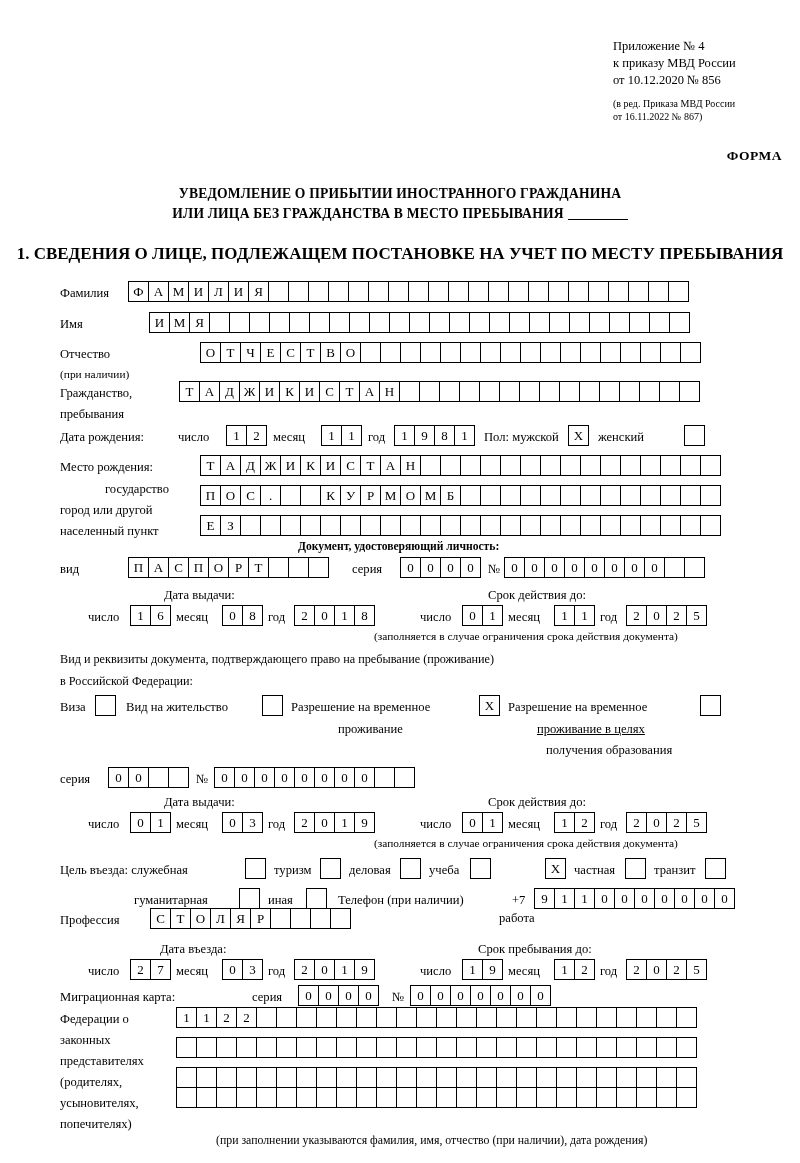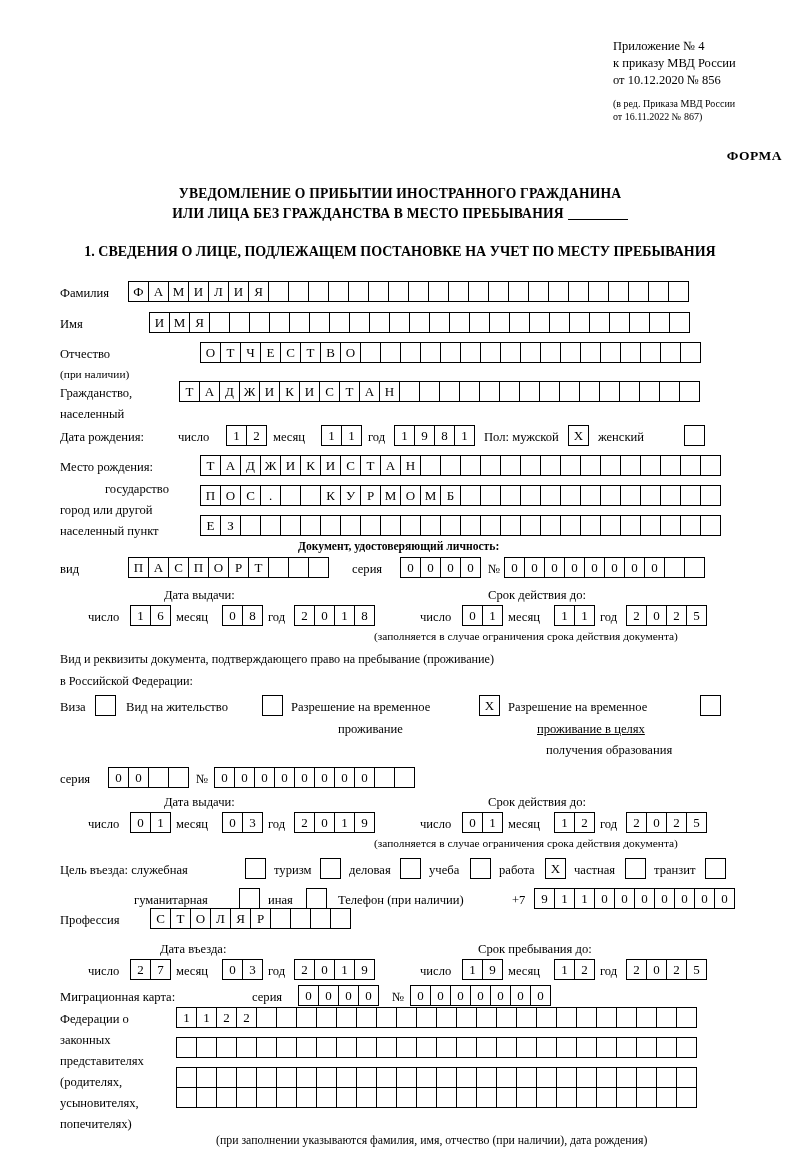--- a/index.html
+++ b/index.html
@@ -23,21 +23,21 @@
     font-weight:bold;font-size:13.5px;letter-spacing:.5px;
   }
 
   .title{
     position:absolute;left:0;top:184px;width:800px;text-align:center;
     font-weight:bold;font-size:13.6px;line-height:1.45;letter-spacing:.2px;
   }
   .title .rule{display:inline-block;width:60px;border-bottom:1px solid #000;vertical-align:-2px;margin-left:4px;}
   .section-title{
     position:absolute;left:0;top:244px;width:800px;text-align:center;
-    font-weight:bold;font-size:14px;
+    font-weight:bold;font-size:17px;
   }
 
   
   .lbl{position:absolute;font-size:12.6px;white-space:nowrap;}
   .lbl.small{font-size:11.4px;}
   .lbl.b{font-weight:bold;}
 
   
   .cells{position:absolute;display:flex;}
   .cell{
@@ -163,21 +163,21 @@
       <div class="cell"></div>
       <div class="cell"></div>
       <div class="cell"></div>
       <div class="cell"></div>
       <div class="cell"></div>
       <div class="cell"></div>
       <div class="cell"></div>
     </div>
 
   <div class="lbl" style="left:60px;top:386px;">Гражданство,</div>
-  <div class="lbl" style="left:60px;top:407px;">населенный</div>
+  <div class="lbl" style="left:60px;top:407px;">пребывания</div>
   <div class="cells" id="row-citizenship" style="left:179px;top:381px;">
       <div class="cell">Т</div>
       <div class="cell">А</div>
       <div class="cell">Д</div>
       <div class="cell">Ж</div>
       <div class="cell">И</div>
       <div class="cell">К</div>
       <div class="cell">И</div>
       <div class="cell">С</div>
       <div class="cell">Т</div>
@@ -467,21 +467,21 @@
   <div class="lbl small" style="left:374px;top:837px;">(заполняется в случае ограничения срока действия документа)</div>
 
   <div class="lbl" style="left:60px;top:863px;">Цель въезда: служебная</div>
   <div class="chk" style="left:245px;top:858px;"></div>
   <div class="lbl" style="left:274px;top:863px;">туризм</div>
   <div class="chk" style="left:320px;top:858px;"></div>
   <div class="lbl" style="left:349px;top:863px;">деловая</div>
   <div class="chk" style="left:400px;top:858px;"></div>
   <div class="lbl" style="left:429px;top:863px;">учеба</div>
   <div class="chk" style="left:470px;top:858px;"></div>
-  <div class="lbl" style="left:499px;top:863px;">работа</div>
+  <div class="lbl" style="left:499px;top:911px;">работа</div>
   <div class="chk" style="left:545px;top:858px;">X</div>
   <div class="lbl" style="left:574px;top:863px;">частная</div>
   <div class="chk" style="left:625px;top:858px;"></div>
   <div class="lbl" style="left:654px;top:863px;">транзит</div>
   <div class="chk" style="left:705px;top:858px;"></div>
 
   <div class="lbl" style="left:134px;top:893px;">гуманитарная</div>
   <div class="chk" style="left:239px;top:888px;"></div>
   <div class="lbl" style="left:268px;top:893px;">иная</div>
   <div class="chk" style="left:306px;top:888px;"></div>

